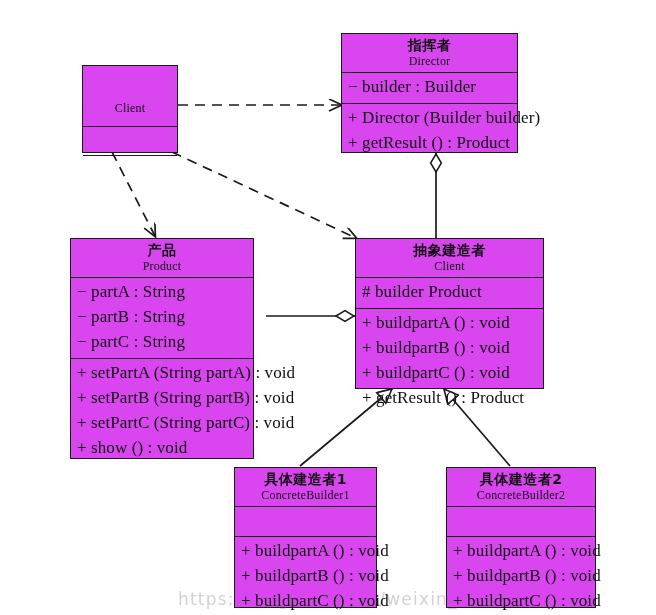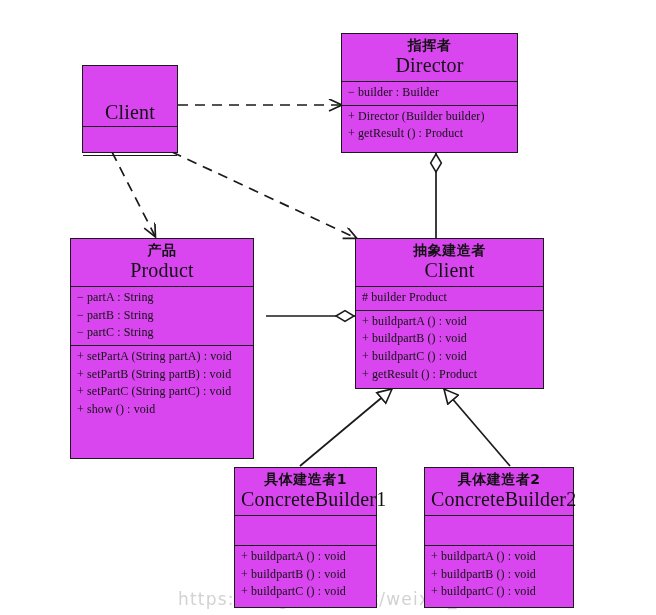--- a/index.html
+++ b/index.html
@@ -49,27 +49,27 @@
   .cn-name {
     display: block;
     font-family: "DejaVu Sans", "Liberation Sans", sans-serif;
     font-size: 14px;
     font-weight: 600;
     letter-spacing: 0.5px;
     color: #111;
   }
   .en-name {
     display: block;
-    font-size: 20px;
+    font-size: 12px;
     color: #111;
     letter-spacing: 0.2px;
   }
   .member {
     display: block;
-    font-size: 12px;
+    font-size: 17px;
     line-height: 1.47;
     color: #111;
     white-space: nowrap;
     letter-spacing: 0.1px;
   }
   .watermark {
     position: absolute;
     left: 178px;
     top: 589px;
     font-family: "DejaVu Sans", "Liberation Sans", sans-serif;
@@ -191,21 +191,21 @@
       <span class="en-name">ConcreteBuilder1</span>
     </div>
     <div class="compartment empty" style="height:30px;"></div>
     <div class="compartment">
       <span class="member">+ buildpartA () : void</span>
       <span class="member">+ buildpartB () : void</span>
       <span class="member">+ buildpartC () : void</span>
     </div>
   </div>
 
-  <div class="uml-class" style="left:424px; top:467px; width:150px; height:141px;">
+  <div class="uml-class" style="left:446px; top:467px; width:150px; height:141px;">
     <div class="compartment cls-title">
       <span class="cn-name">具体建造者2</span>
       <span class="en-name">ConcreteBuilder2</span>
     </div>
     <div class="compartment empty" style="height:30px;"></div>
     <div class="compartment">
       <span class="member">+ buildpartA () : void</span>
       <span class="member">+ buildpartB () : void</span>
       <span class="member">+ buildpartC () : void</span>
     </div>

